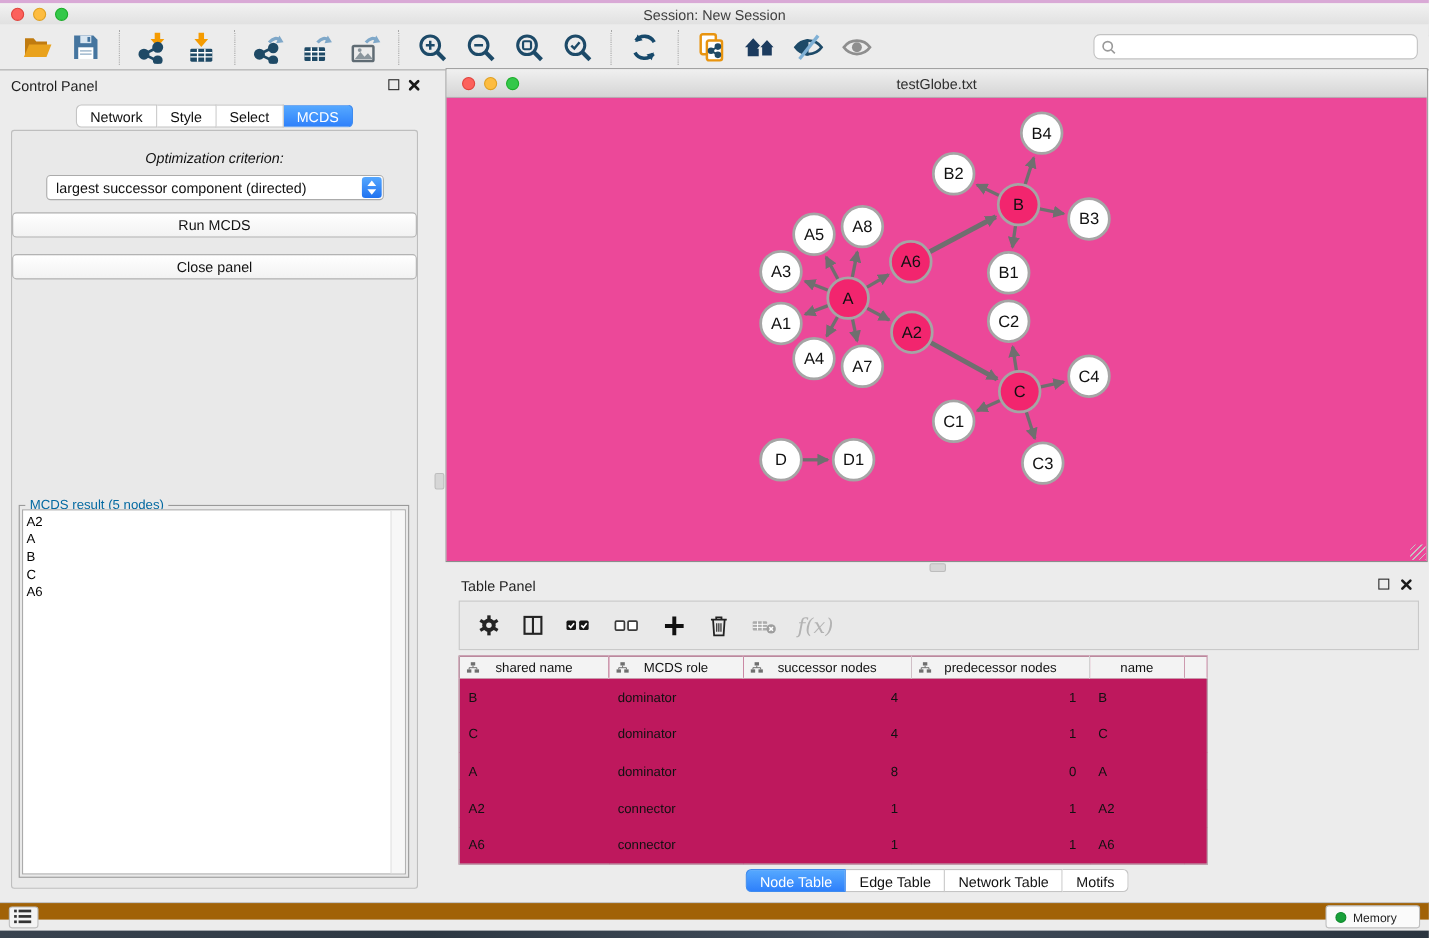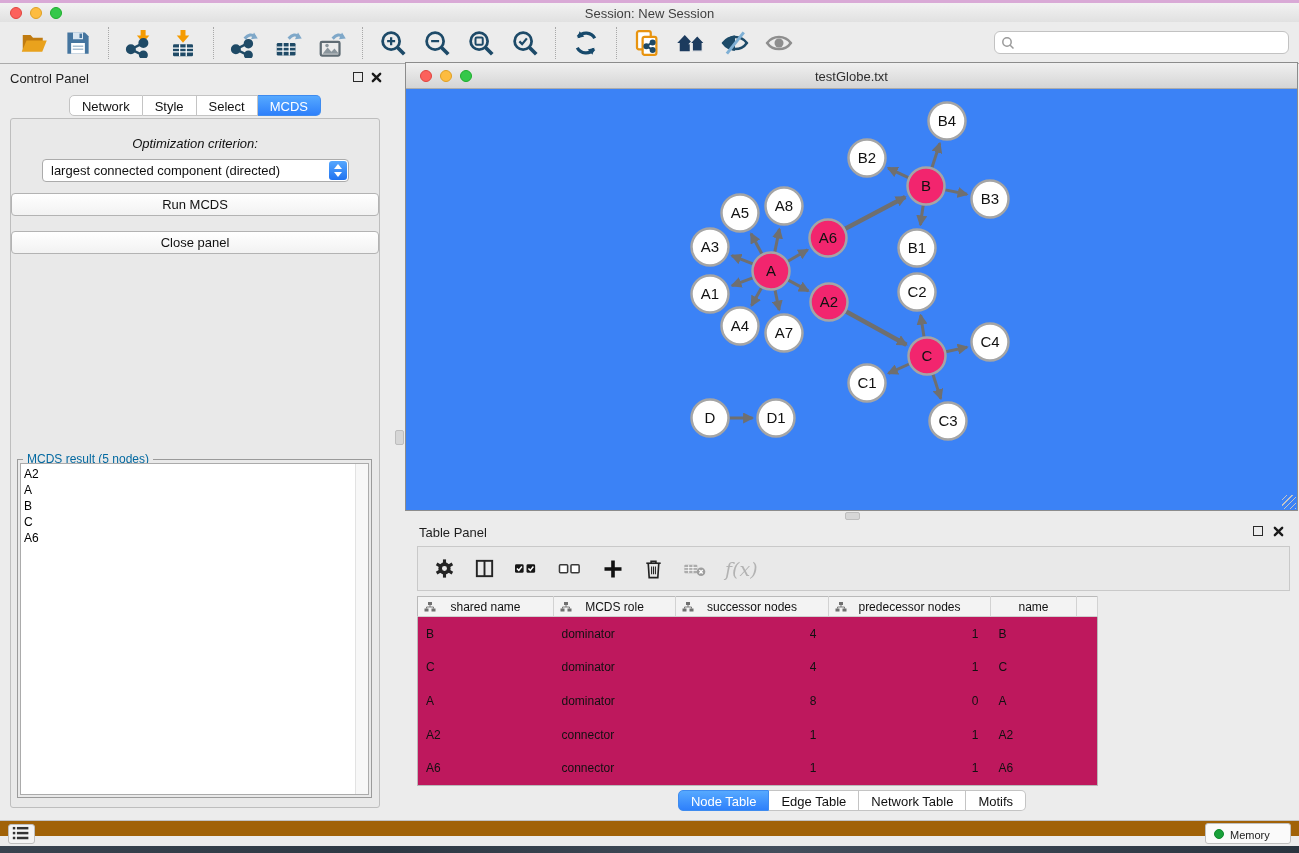--- a/index.html
+++ b/index.html
@@ -69,21 +69,21 @@
     border:1px solid #BDBDBD; border-radius:2px; }
 
   
   .net-window { position:absolute; left:405px; top:62px; width:893px; height:449px; background:#FFF;
     border:1px solid #8C8C8C; }
   .net-titlebar { position:absolute; left:0; top:0; right:0; height:26px;
     background:linear-gradient(#F0F0F0,#D5D5D5); border-bottom:1px solid #ACACAC; }
   .net-titlebar .tl { top:7px; }
   .net-titlebar .tl.r { left:14px; } .net-titlebar .tl.y { left:34px; } .net-titlebar .tl.g { left:54px; }
   .net-title { position:absolute; left:0; right:0; top:6px; text-align:center; font-size:13px; color:#2E2E2E; }
-  .net-canvas { position:absolute; left:0; top:26px; right:0; bottom:0; background:#3b82f6; }
+  .net-canvas { position:absolute; left:0; top:26px; right:0; bottom:0; background:#ec4899; }
   .net-grip { position:absolute; right:1px; bottom:1px; width:14px; height:14px;
     background:repeating-linear-gradient(135deg, transparent 0 3px, #C4C4C4 3px 4px); }
 
   
   .table-panel { position:absolute; left:405px; top:518px; width:894px; height:302px; }
   .tp-toolbar { position:absolute; left:12px; right:9px; top:28px; height:45px; background:#E9E9E9;
     border:1px solid #C9C9C9; display:flex; align-items:center; gap:17px; padding-left:15px; }
   .fx { font-family:"DejaVu Serif", serif; font-style:italic; font-size:19px; color:#B3B3B3; }
   .node-table { position:absolute; left:12px; right:9px; top:78px; height:190px; background:#be185d;
     border:1px solid #B9B9B9; border-collapse:collapse; table-layout:fixed; }
@@ -244,21 +244,21 @@
     </svg>
     <div class="cp-tabs seg" id="cp-tabs">
         <div class="tab">Network</div>
         <div class="tab">Style</div>
         <div class="tab">Select</div>
         <div class="tab active">MCDS</div>
       </div>
     <div class="cp-body">
       <div class="opt-label">Optimization criterion:</div>
       <div class="dropdown">
-        <span>largest connected component (directed)</span>
+        <span>largest successor component (directed)</span>
         <span class="dd-stepper">
             <span class="up"></span>
             <span class="dn"></span>
           </span>
       </div>
       <div class="btn-row">
         <button class="mac-btn">Run MCDS</button>
         <button class="mac-btn">Close panel</button>
       </div>
       <div class="result-box">

